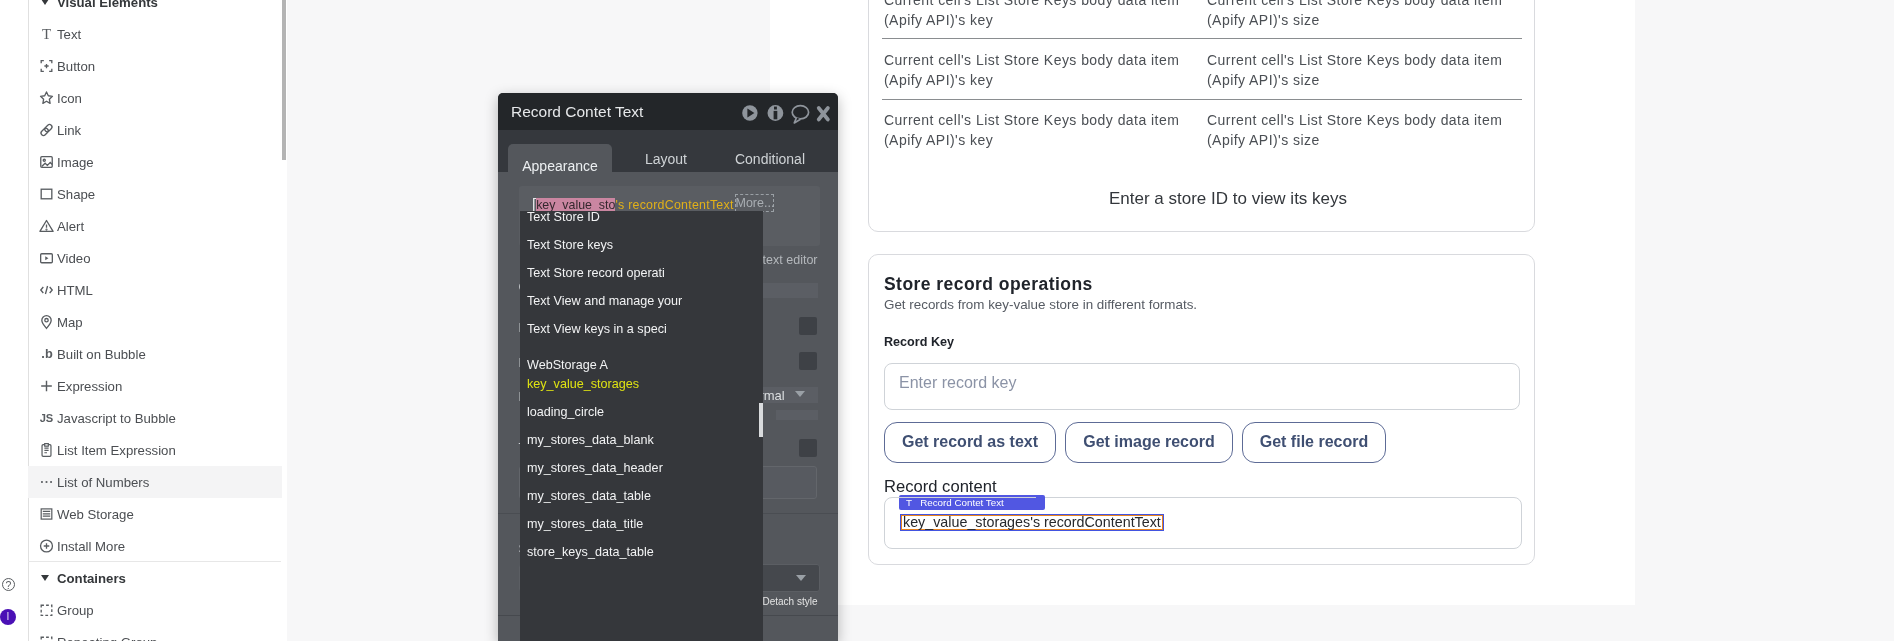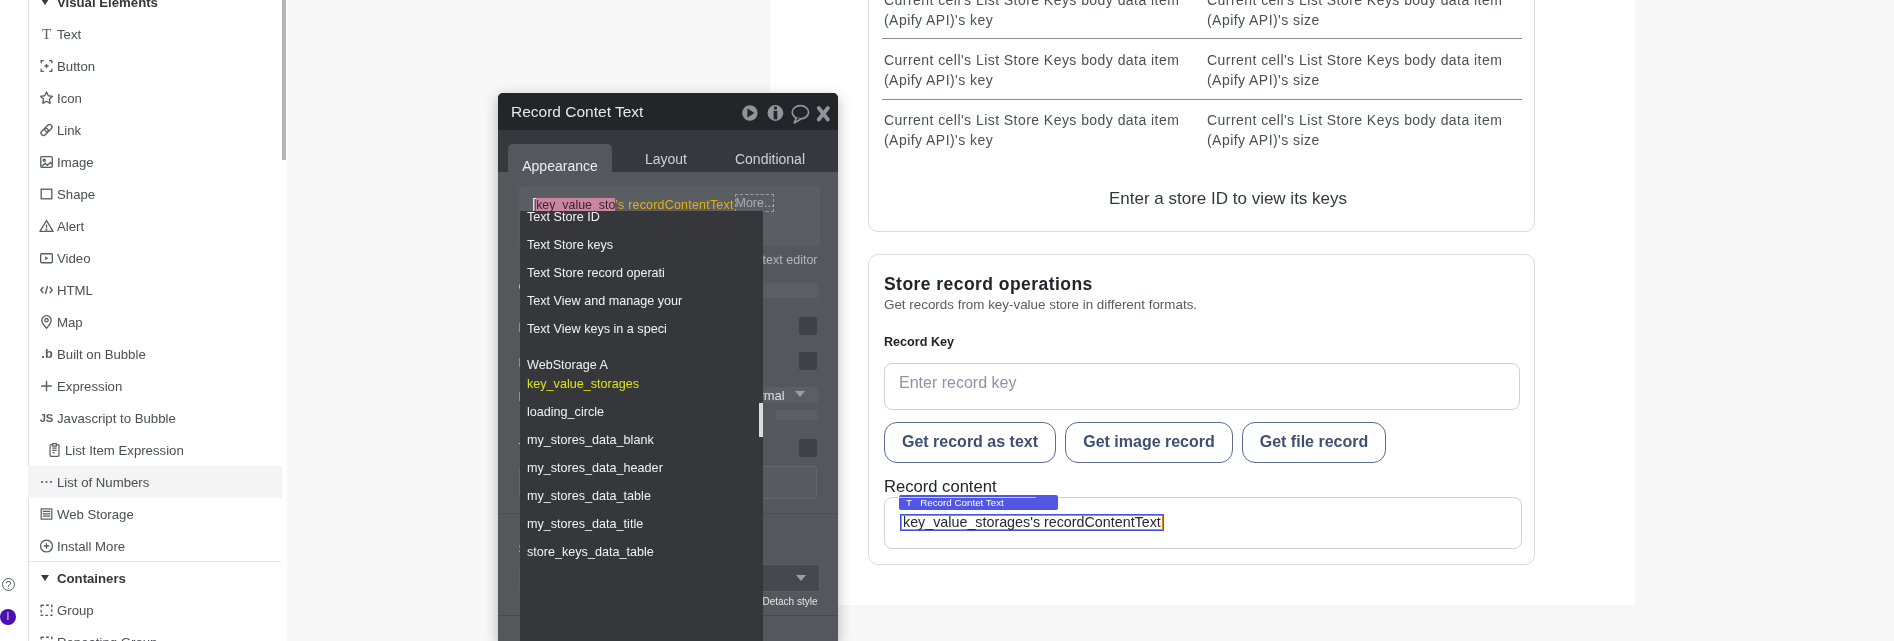--- a/index.html
+++ b/index.html
@@ -63,21 +63,21 @@
   <div class="abs" style="left:114px;top:274px;font-size:17.5px;font-weight:bold;color:#20242b;letter-spacing:0.45px;">Store record operations</div>
   <div class="abs" style="left:114px;top:297px;font-size:13.4px;color:#565b63;">Get records from key-value store in different formats.</div>
   <div class="abs" style="left:114px;top:335px;font-size:12.6px;font-weight:bold;color:#20242b;">Record Key</div>
   <div class="abs" style="left:114px;top:363px;width:636px;height:47px;border:1px solid #cfd3d8;border-radius:8px;"></div>
   <div class="abs" style="left:129px;top:374px;font-size:16px;color:#8b93a6;">Enter record key</div>
   <div class="abs btn" style="left:114px;top:422px;width:172px;">Get record as text</div>
   <div class="abs btn" style="left:295px;top:422px;width:168px;">Get image record</div>
   <div class="abs btn" style="left:472px;top:422px;width:144px;">Get file record</div>
   <div class="abs" style="left:114px;top:477px;font-size:16.6px;color:#20242b;">Record content</div>
   <div class="abs" style="left:114px;top:497px;width:638px;height:52px;border:1px solid #cfd3d8;border-radius:8px;"></div>
-  <div class="abs" style="left:129px;top:495px;width:159px;height:15px;background:#5157e2;border-radius:2px;color:#fff;font-size:9.8px;line-height:15px;padding-left:7px;white-space:nowrap;">T&nbsp;&nbsp; Record Contet Text</div>
+  <div class="abs" style="left:129px;top:495px;width:146px;height:15px;background:#5157e2;border-radius:2px;color:#fff;font-size:9.8px;line-height:15px;padding-left:7px;white-space:nowrap;">T&nbsp;&nbsp; Record Contet Text</div>
   <div class="abs" style="left:129px;top:497px;width:137px;height:1px;background:#cfd3d8;z-index:5;"></div>
   <div class="abs" style="left:130px;top:514px;border:1px solid #4254e0;">
       <div style="border:1.5px solid #e8821e;font-size:14px;line-height:13px;color:#26282c;padding:0 1px;white-space:nowrap;font-size:14.3px;">key_value_storages's recordContentText</div>
     </div>
 </div>
 
 <div class="abs" id="rail"></div>
 <div class="abs" id="sidebar"></div>
 <div class="abs" id="hl2"></div>
 <div id="sbitems" class="abs" style="left:28px;top:0;width:253px;height:641px;">
@@ -165,21 +165,21 @@
         <path d="M8 3v10M3 8h10"></path>
       </svg>
       <span>Expression</span>
     </div>
   <div class="it" style="top:401.5px;">
       <svg width="17" height="17" viewBox="0 0 16 16">
         <text x="8" y="12" text-anchor="middle" font-family="Liberation Sans" font-weight="bold" font-size="10.5" fill="#595d61">JS</text>
       </svg>
       <span>Javascript to Bubble</span>
     </div>
-  <div class="it" style="top:433.5px;margin-left:8px;">
+  <div class="it" style="top:433.5px;">
       <svg width="17" height="17" viewBox="0 0 16 16" fill="none" stroke="#595d61" stroke-width="1.15">
         <rect x="3.8" y="3" width="8.4" height="11" rx="1"></rect>
         <rect x="6.3" y="2" width="3.4" height="2.4" fill="#fff"></rect>
         <path d="M6 6.2h4M6 8.4h4M6 10.6h2.5"></path>
       </svg>
       <span>List Item Expression</span>
     </div>
   <div class="it" style="top:465.5px;">
       <svg width="17" height="17" viewBox="0 0 16 16" fill="#595d61">
         <circle cx="3.7" cy="8" r="1"></circle>

